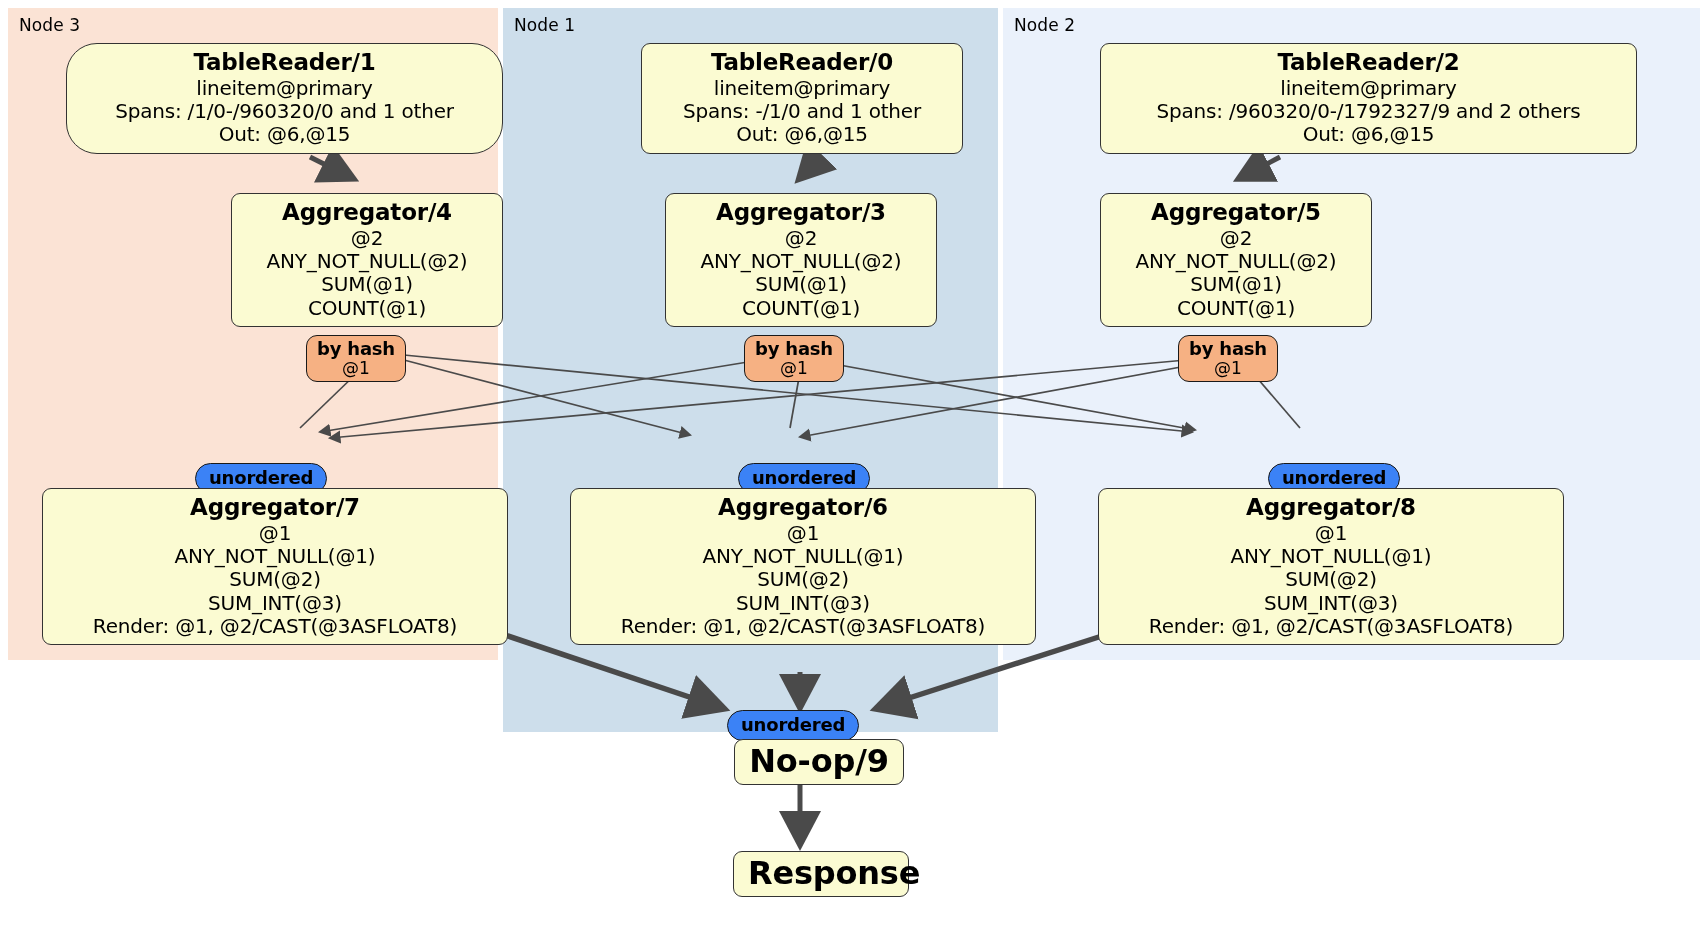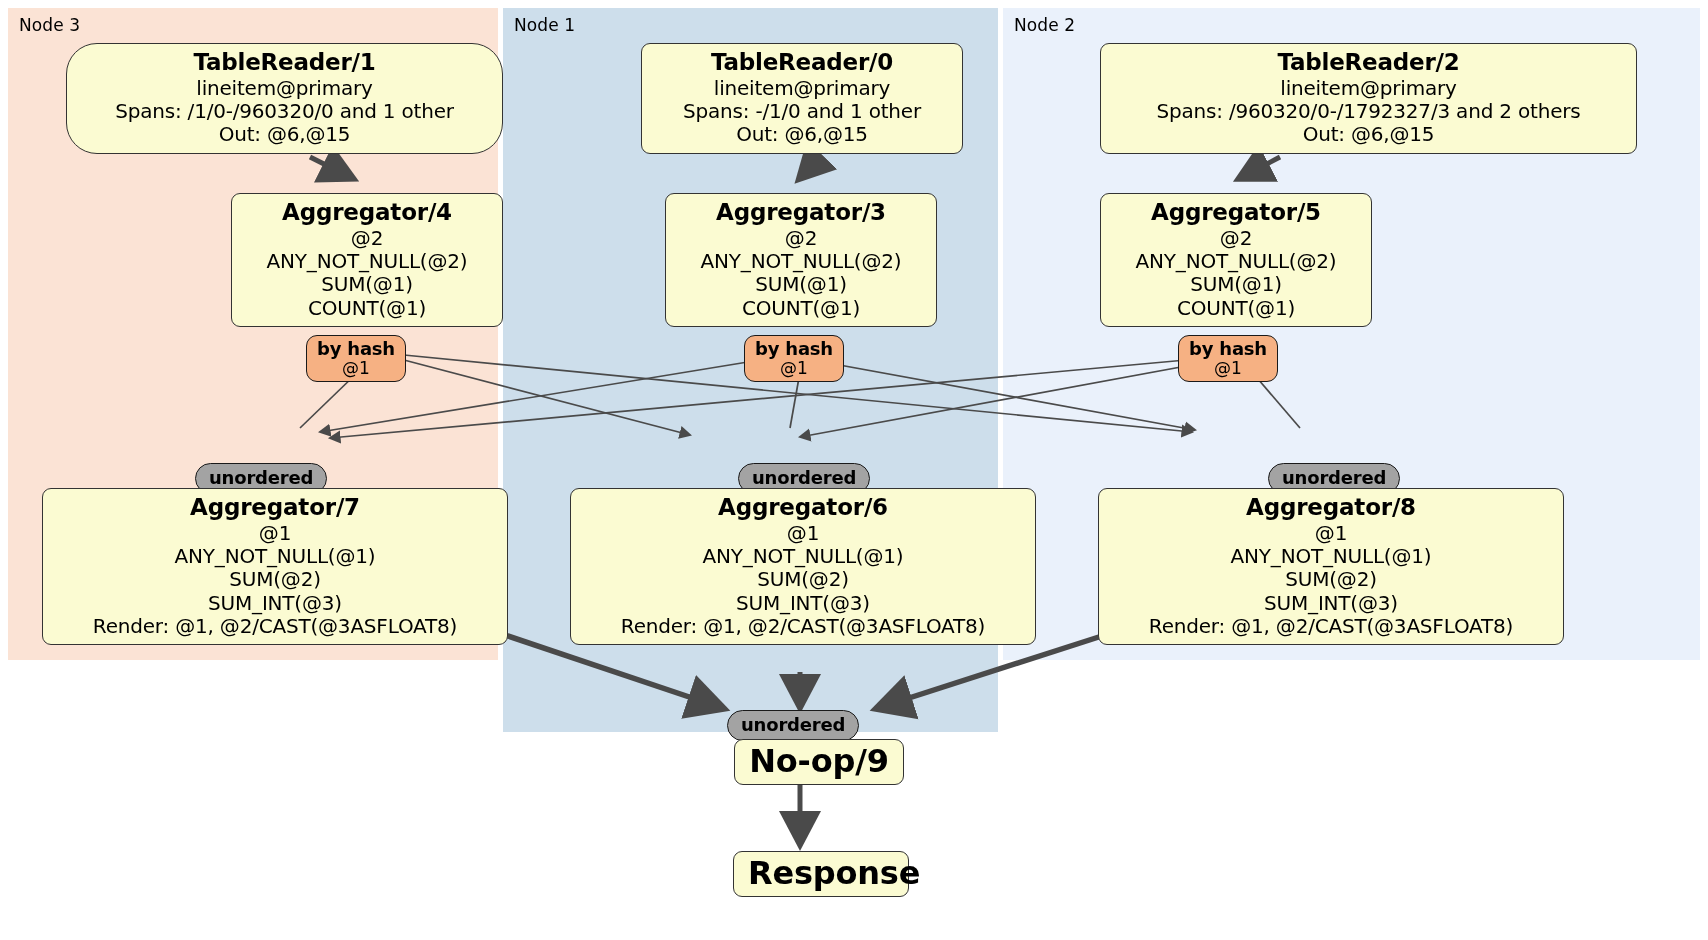--- a/index.html
+++ b/index.html
@@ -63,21 +63,21 @@
     padding:3px 10px 4px 10px;
   }
   .badge .b1{font-weight:bold;font-size:18px;display:block;white-space:nowrap;letter-spacing:-0.2px;}
   .badge .b2{font-size:17px;display:block;white-space:nowrap;}
   .badge.hash{
     background:#f6b183;
     border-radius:11px;
     text-align:center;
   }
   .badge.unord{
-    background:#a3a3a3;
+    background:#3b82f6;
     border-radius:16px;
     padding:4px 13px 5px 13px;
   }
   svg.edges{
     position:absolute;top:0;left:0;
     width:1708px;height:940px;
     pointer-events:none;
   }
 </style>
 </head>
@@ -142,21 +142,21 @@
   <div class="proc" style="left:641px;top:43px;width:322px;">
     <span class="ttl">TableReader/0</span>
     <span class="ln">lineitem@primary</span>
     <span class="ln">Spans: -/1/0 and 1 other</span>
     <span class="ln">Out: @6,@15</span>
   </div>
 
   <div class="proc" style="left:1100px;top:43px;width:537px;">
     <span class="ttl">TableReader/2</span>
     <span class="ln">lineitem@primary</span>
-    <span class="ln">Spans: /960320/0-/1792327/3 and 2 others</span>
+    <span class="ln">Spans: /960320/0-/1792327/9 and 2 others</span>
     <span class="ln">Out: @6,@15</span>
   </div>
 
   <div class="proc" style="left:231px;top:193px;width:272px;">
     <span class="ttl">Aggregator/4</span>
     <span class="ln">@2</span>
     <span class="ln">ANY_NOT_NULL(@2)</span>
     <span class="ln">SUM(@1)</span>
     <span class="ln">COUNT(@1)</span>
   </div>

